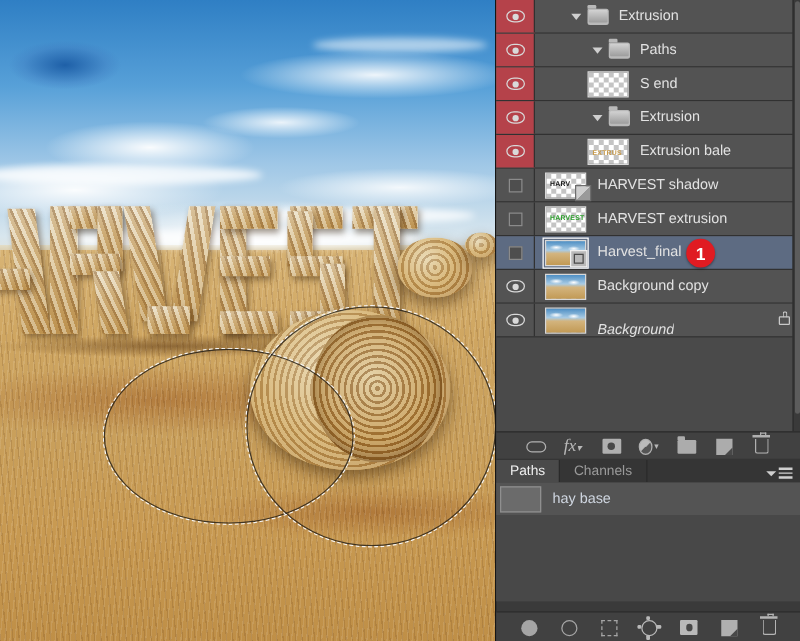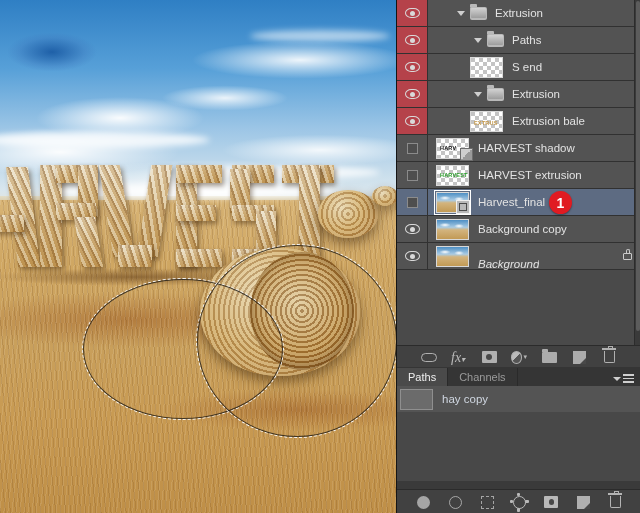--- a/index.html
+++ b/index.html
@@ -417,21 +417,21 @@
             <span></span>
             <span></span>
             <span></span>
           </span>
       </div>
     </div>
 
     <div id="paths">
       <div class="prow">
         <div class="pthumb"></div>
-        <span>hay copy</span>
+        <span>hay base</span>
       </div>
       <div class="prest"></div>
 
       <div class="cursor">
         
         
       </div>
     </div>
 
     <div id="pathbar">

